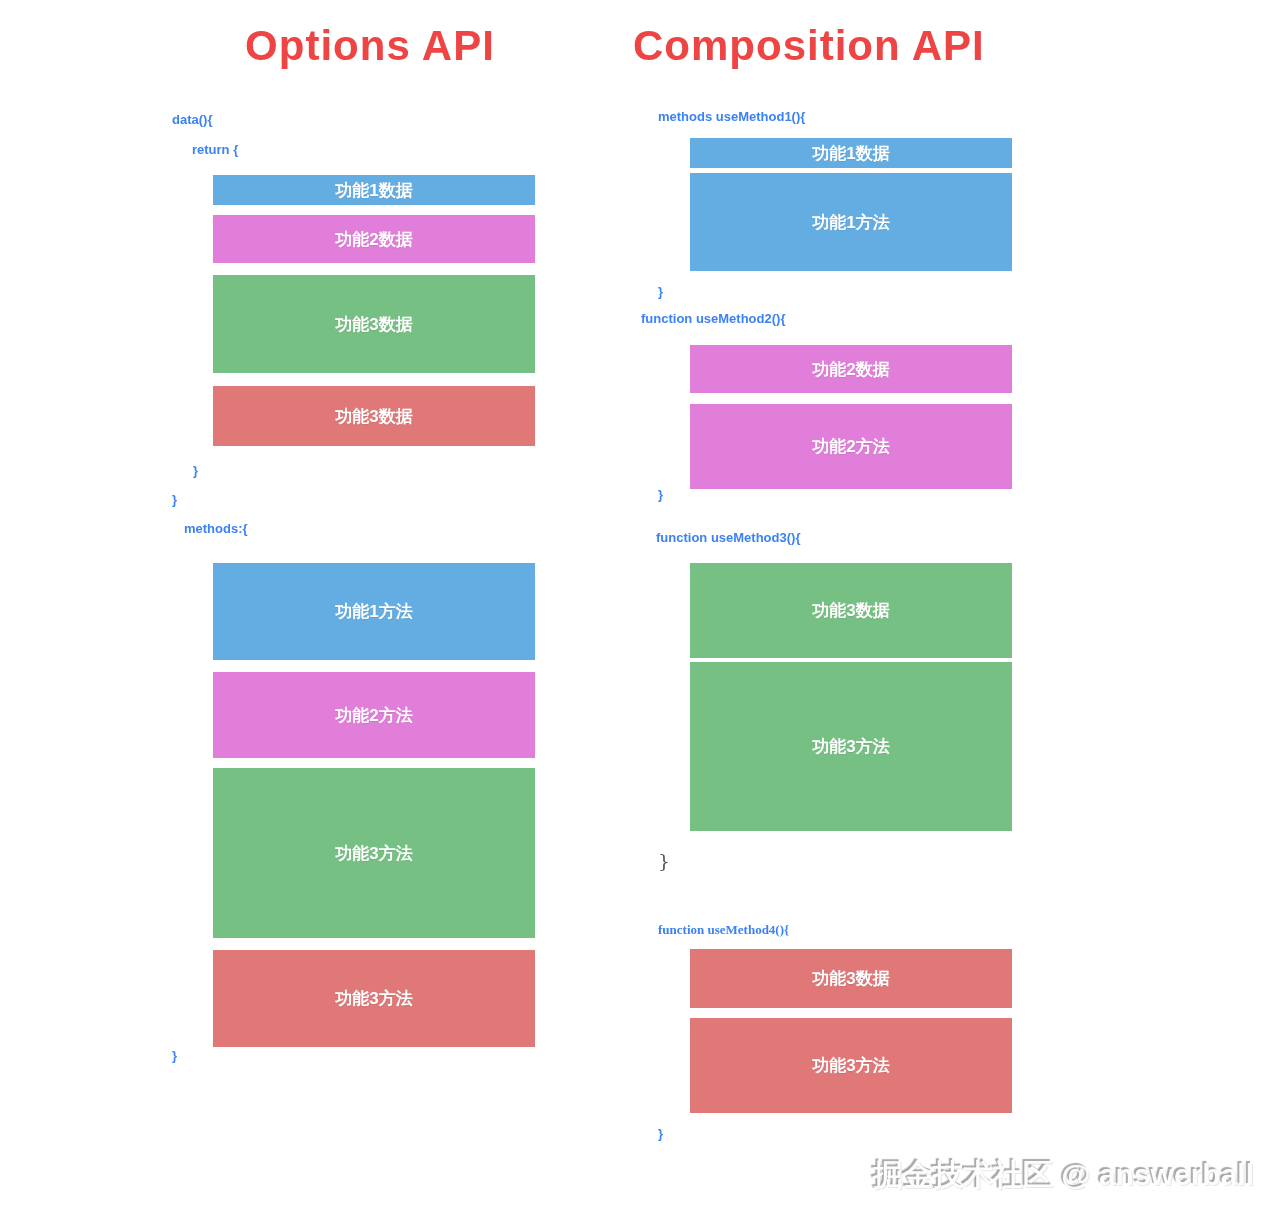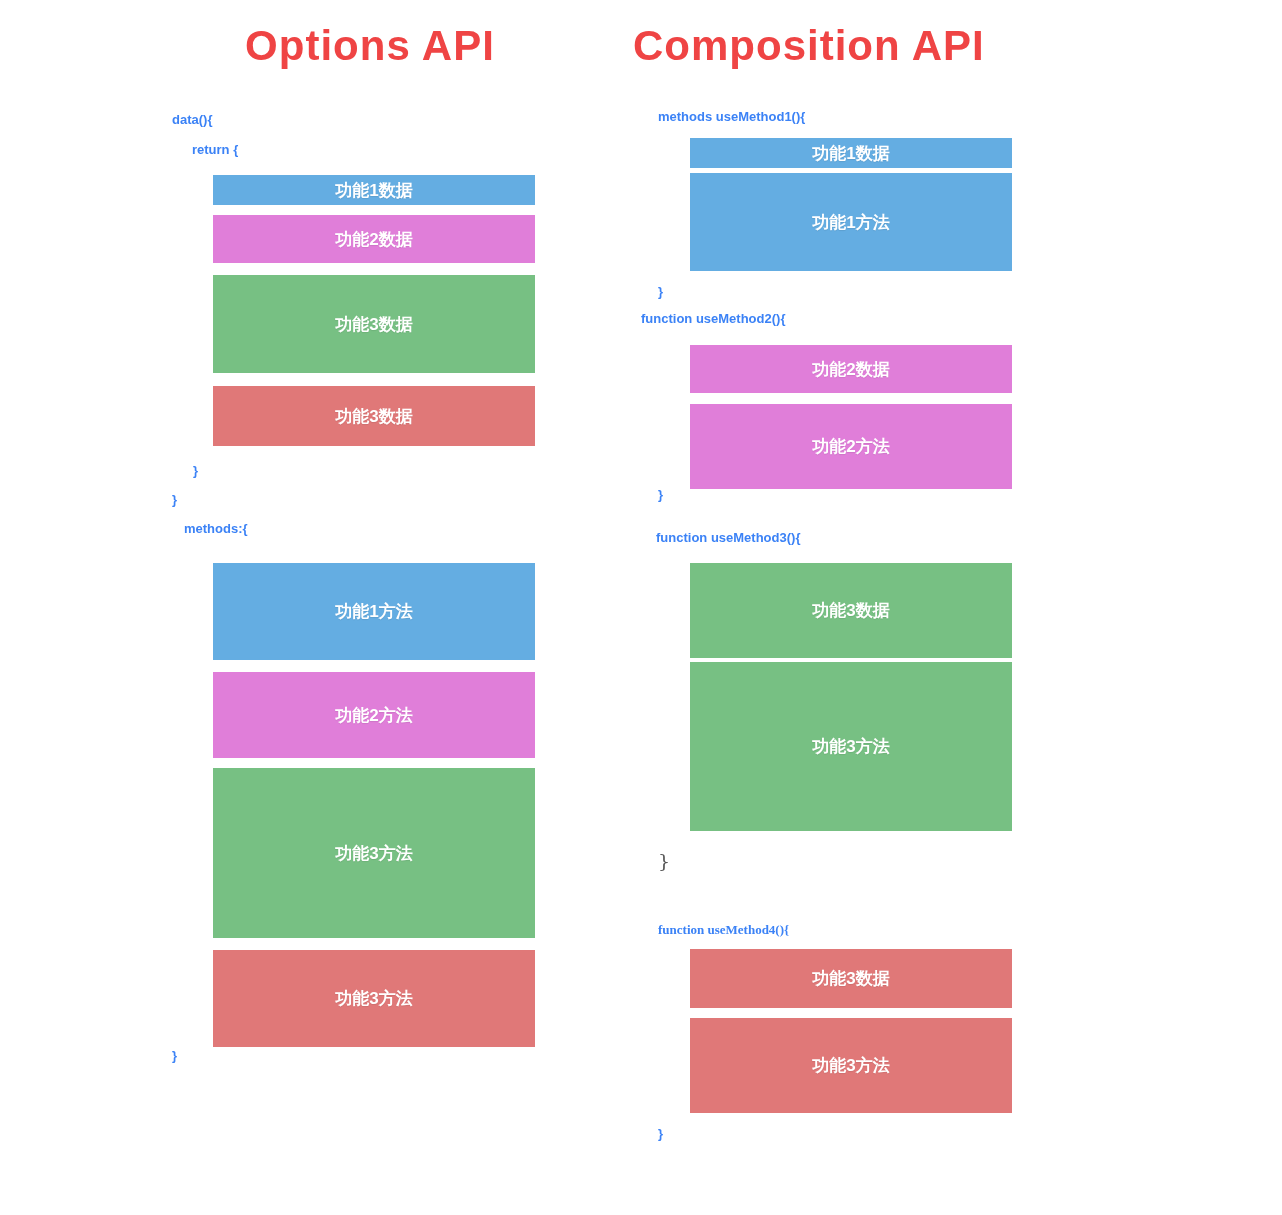--- a/index.html
+++ b/index.html
@@ -148,14 +148,15 @@
   <div class="stack" style="left:690px; top:949px;">
     <div class="box" style="height: 59px; margin-bottom: 10px; background: rgb(224, 120, 120);">
       <span>功能3数据</span>
     </div>
     <div class="box" style="height: 95px; background: rgb(224, 120, 120);">
       <span>功能3方法</span>
     </div>
   </div>
   <div class="code" style="left:658px; top:1126px;">}</div>
 
+  <div class="watermark">掘金技术社区 @ answerball</div>
 
 </div>
 
 </body></html>

